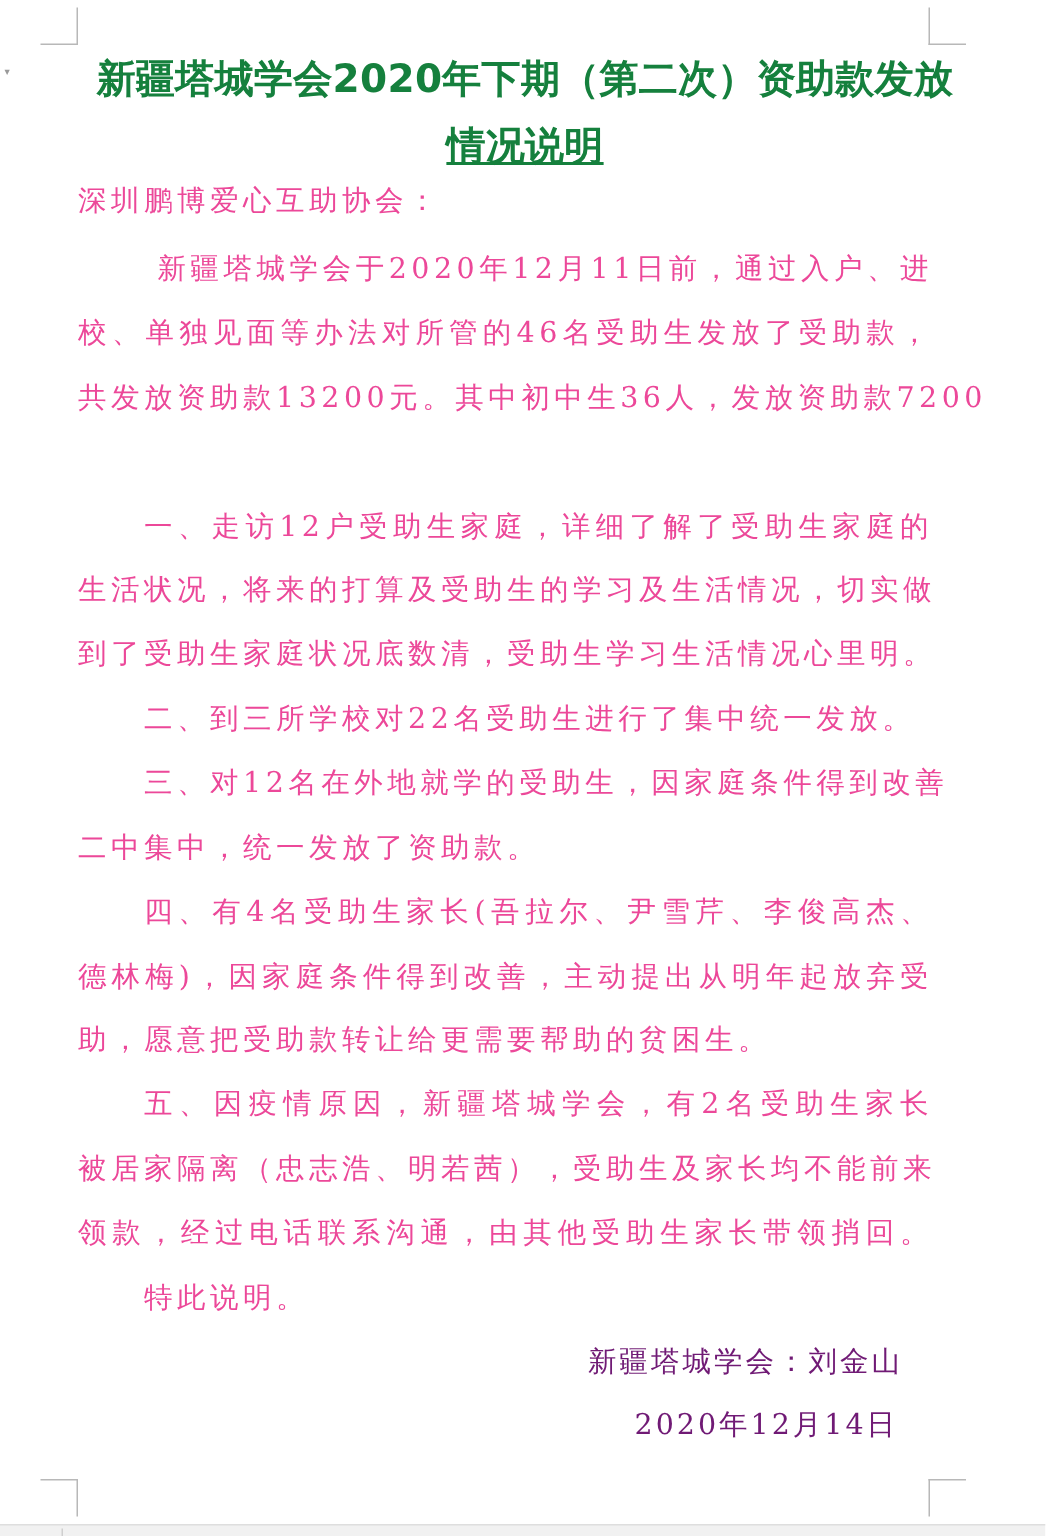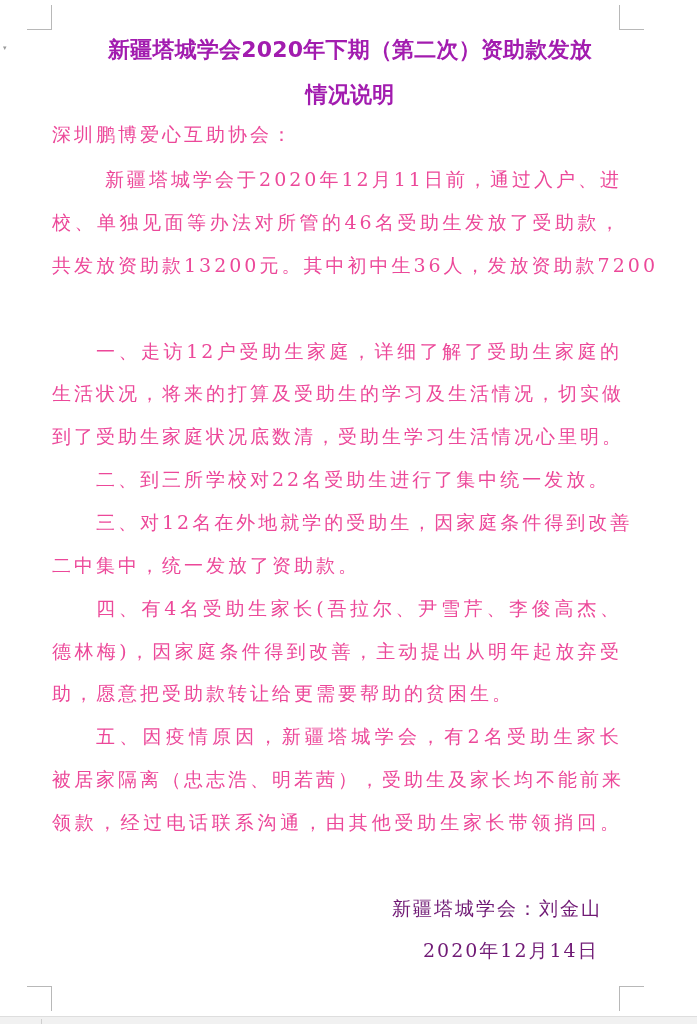--- a/index.html
+++ b/index.html
@@ -41,27 +41,27 @@
       font-family: "DejaVu Sans", sans-serif;
     }
 
     .title {
       position: absolute;
       left: 40px;
       width: 620px;
       text-align: center;
       font-family: "DejaVu Sans", "Liberation Sans", sans-serif;
       font-weight: bold;
-      font-size: 22px;
-      color: #a21caf;
+      font-size: 26px;
+      color: #15803d;
       white-space: nowrap;
       letter-spacing: 0.2px;
     }
     .title.l1 { top: 35px; }
-    .title.l2 { top: 80px; }
+    .title.l2 { top: 80px; text-decoration: underline; }
 
     .line {
       position: absolute;
       left: 52px;
       width: 570px;
       font-size: 19px;
       line-height: 24px;
       white-space: nowrap;
       letter-spacing: 3px;
       color: #ec4899;
@@ -125,20 +125,21 @@
   <div class="line" style="top:553px;">二中集中，统一发放了资助款。</div>
 
   <div class="line indent justify" style="top:596px;">四、有4名受助生家长(吾拉尔、尹雪芹、李俊高杰、</div>
   <div class="line justify" style="top:639px;">德林梅)，因家庭条件得到改善，主动提出从明年起放弃受</div>
   <div class="line" style="top:681px;">助，愿意把受助款转让给更需要帮助的贫困生。</div>
 
   <div class="line indent justify" style="top:724px;">五、因疫情原因，新疆塔城学会，有2名受助生家长</div>
   <div class="line justify" style="top:767px;">被居家隔离（忠志浩、明若茜），受助生及家长均不能前来</div>
   <div class="line justify" style="top:810px;">领款，经过电话联系沟通，由其他受助生家长带领捎回。</div>
 
+  <div class="line indent" style="top:853px;">特此说明。</div>
 
   <div class="sign" style="top:896px; left:392px;">新疆塔城学会：刘金山</div>
   <div class="sign" style="top:938px; left:423px;">2020年12月14日</div>
 </div>
 
 <div class="bottom-bar">
   <div class="tick"></div>
 </div>
 
 </body></html>

